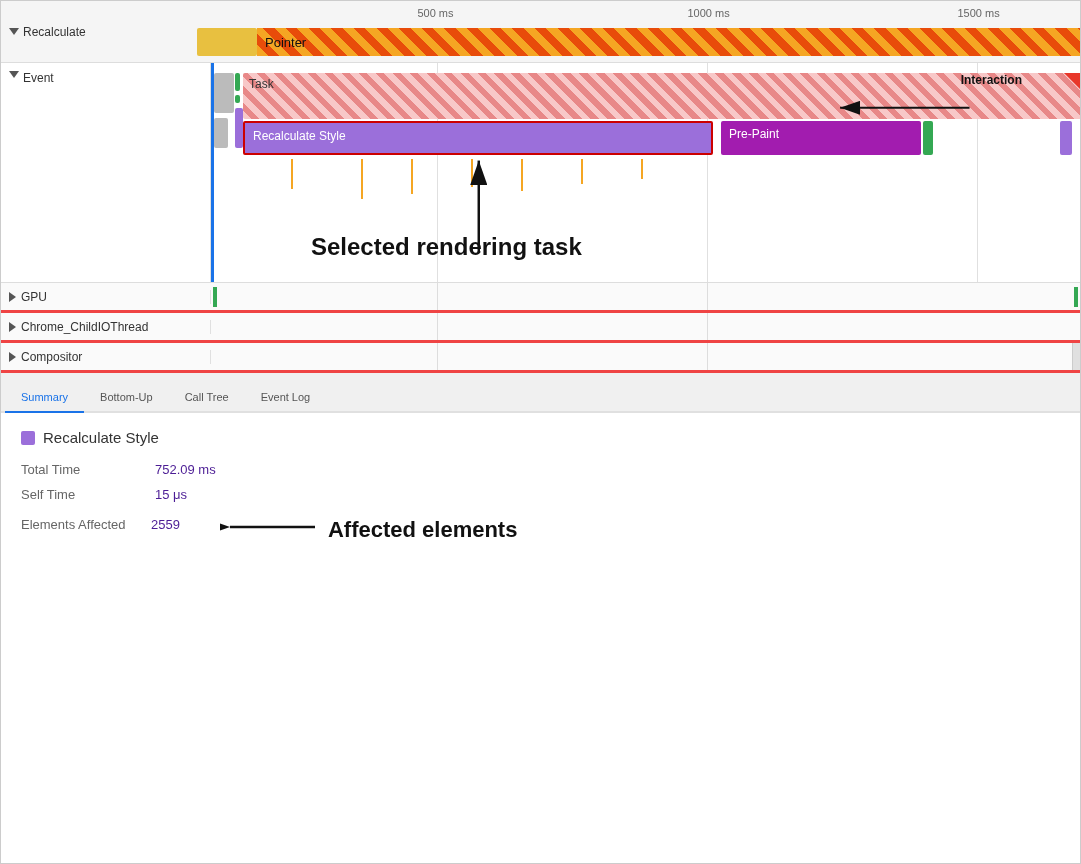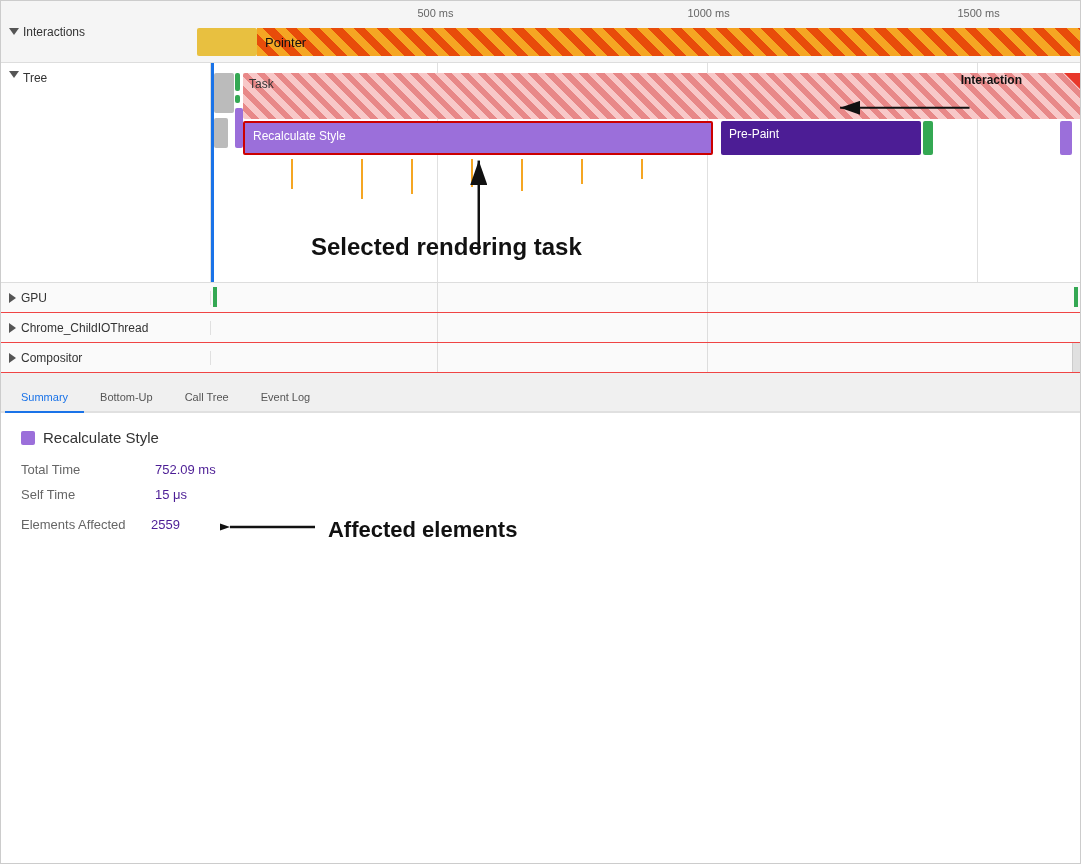--- a/index.html
+++ b/index.html
@@ -133,31 +133,31 @@
       background: #bbb;
     }
     .task-purple {
       background: #9b6fda;
     }
     .task-purple-selected {
       background: #9b6fda;
       border: 2px solid #cc0000;
     }
     .task-purple-light {
-      background: #4c1d95;
+      background: #a21caf;
     }
     .task-green {
       background: #34a853;
     }
 
     
     .thin-row {
       display: flex;
       height: 30px;
-      border-bottom: 1px solid #ef4444;
+      border-bottom: 3px solid #ef4444;
       background: #fafafa;
       align-items: center;
     }
     .thin-row-label {
       width: 210px;
       min-width: 210px;
       padding-left: 8px;
       font-size: 12px;
       color: #333;
       display: flex;
@@ -257,41 +257,41 @@
     }
   </style>
 </head>
 <body>
 
 <div class="outer-wrapper">
 
   <div class="interactions-row">
     <div class="row-label">
       <span class="triangle-down"></span>
-      <span>Interactions</span>
+      <span>Recalculate</span>
     </div>
 
     <div style="position:absolute; left:210px; top:6px; right:0; height:18px; pointer-events:none;">
       <span class="ruler-label" style="left: calc(26% - 20px);">500 ms</span>
       <span class="ruler-label" style="left: calc(57% - 20px);">1000 ms</span>
       <span class="ruler-label" style="left: calc(88% - 20px);">1500 ms</span>
     </div>
 
     <div style="position:absolute; left:196px; top:24px; right:0; height:34px; display:flex; align-items:center;">
       <div class="pointer-yellow"></div>
       <div class="pointer-label-bar">
         <span class="pointer-label-text">Pointer</span>
       </div>
     </div>
   </div>
 
   <div class="main-row">
     <div class="main-label">
       <span class="triangle-down"></span>
-      <span>Tree</span>
+      <span>Event</span>
     </div>
     <div class="main-content">
 
       <div class="vline" style="left:26%;"></div>
       <div class="vline" style="left:57%;"></div>
       <div class="vline" style="left:88%;"></div>
 
       <div style="position:absolute;left:0;top:0;bottom:0;width:3px;background:#1a73e8;"></div>
 
       <div class="task-bar task-gray" style="left:3px;top:10px;width:20px;height:40px;"></div>

